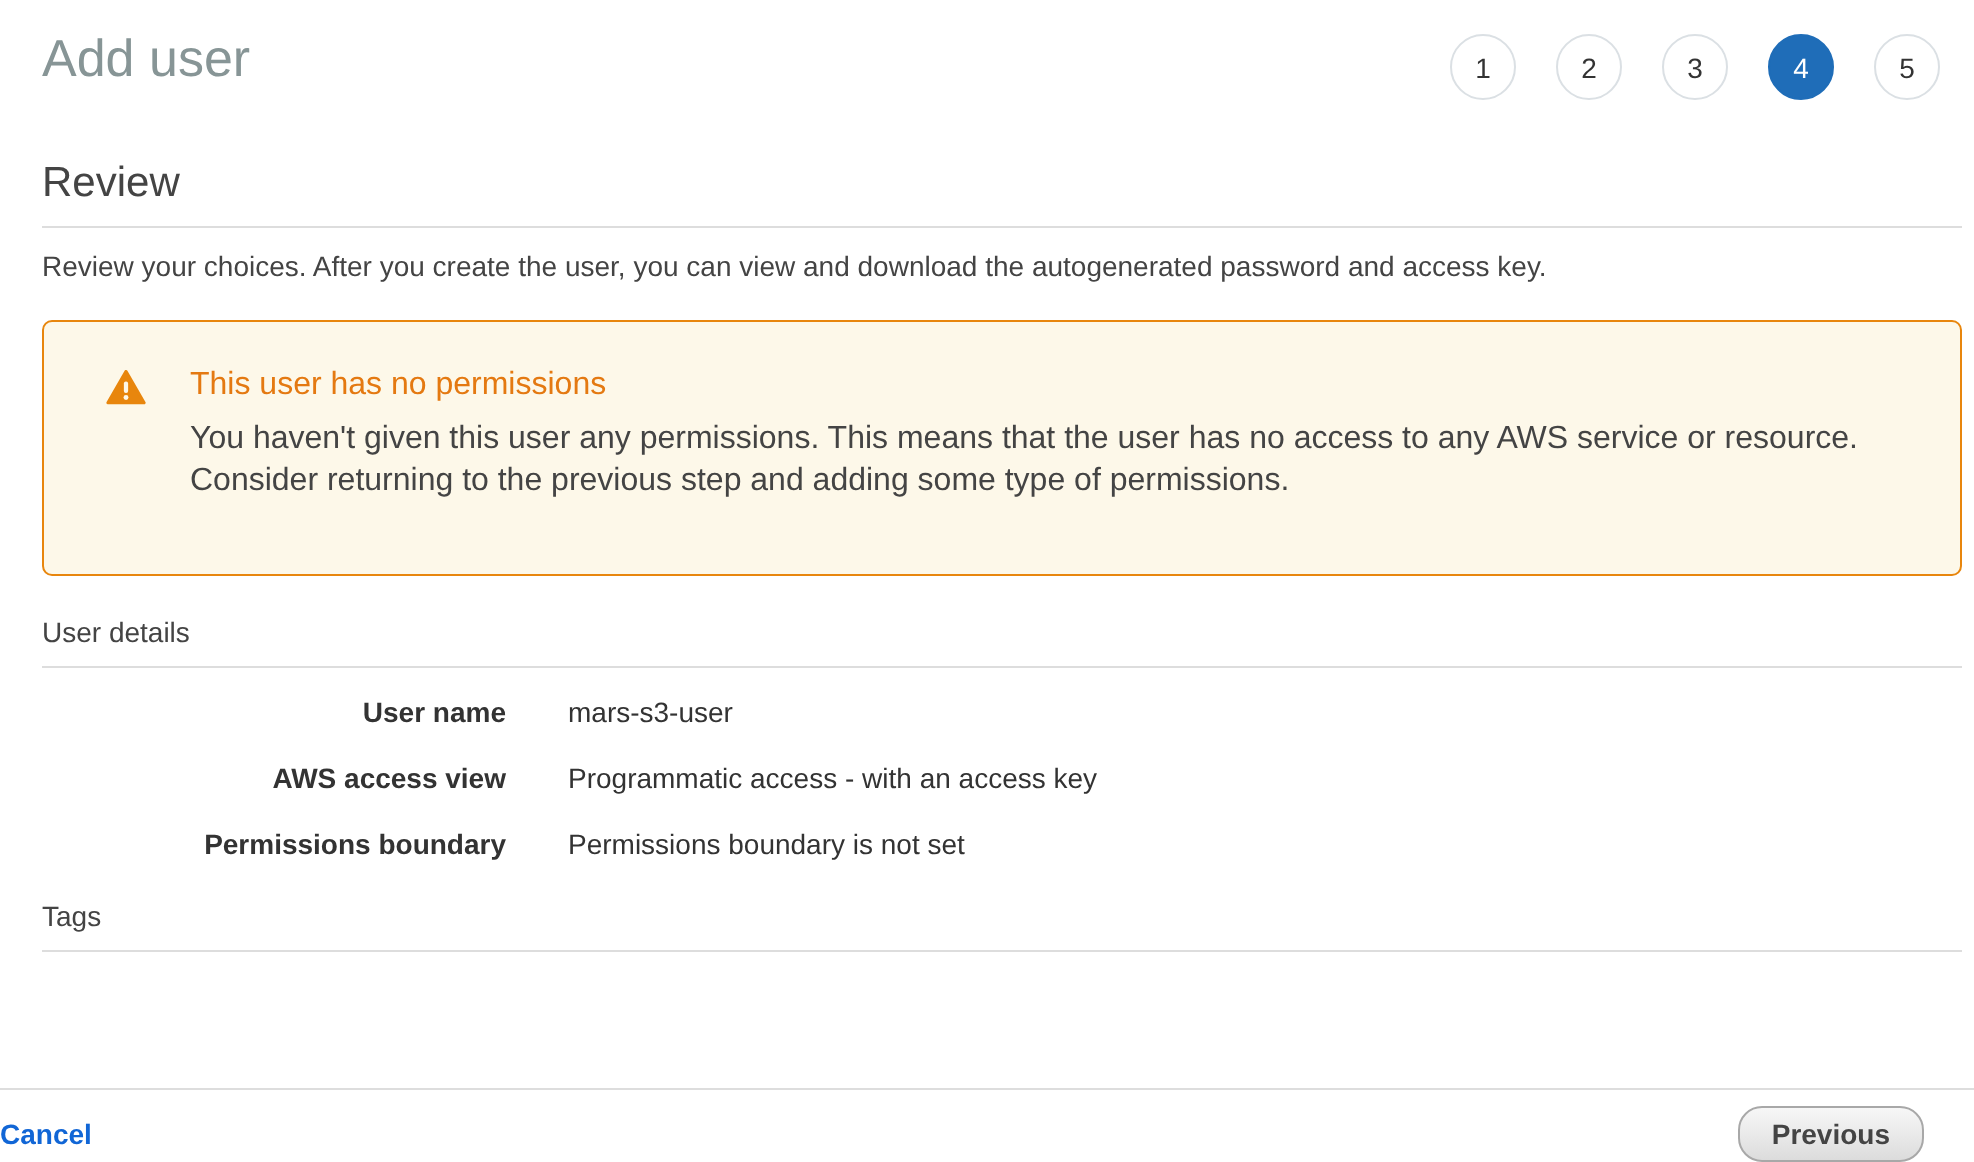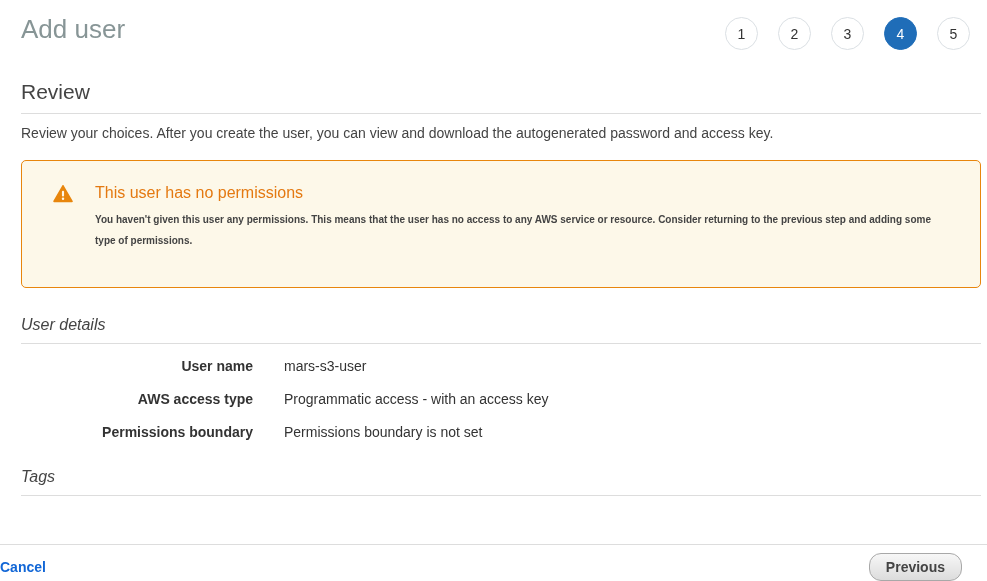--- a/index.html
+++ b/index.html
@@ -87,33 +87,31 @@
     margin-top: 1px;
   }
   .warning-text { margin-left: 22px; max-width: 860px; }
   .warning-title {
     font-size: 16px;
     color: #e47911;
     font-weight: 400;
   }
   .warning-body {
     margin-top: 7px;
-    font-size: 10px;
+    font-size: 16px;
     line-height: 21px;
     color: #444444;
-    font-weight: bold;
   }
 
   
   .section-heading {
-    margin-top: 28px;
-    font-size: 16px;
-    font-weight: 400;
-    color: #444444;
-    font-style: italic;
+    margin-top: 20px;
+    font-size: 14px;
+    font-weight: 400;
+    color: #444444;
   }
   .details { margin-top: 14px; }
   .detail-row { display: flex; margin-bottom: 17px; font-size: 14px; margin-top: 8px; }
   .detail-label {
     width: 232px;
     text-align: right;
     font-weight: 700;
     color: #333333;
     flex: 0 0 auto;
   }
@@ -203,21 +201,21 @@
 
   <h3 class="section-heading">User details</h3>
   <hr class="rule">
 
   <div class="details">
     <div class="detail-row">
       <div class="detail-label">User name</div>
       <div class="detail-value">mars-s3-user</div>
     </div>
     <div class="detail-row">
-      <div class="detail-label">AWS access type</div>
+      <div class="detail-label">AWS access view</div>
       <div class="detail-value">Programmatic access - with an access key</div>
     </div>
     <div class="detail-row">
       <div class="detail-label">Permissions boundary</div>
       <div class="detail-value">Permissions boundary is not set</div>
     </div>
   </div>
 
   <h3 class="section-heading">Tags</h3>
   <hr class="rule">

